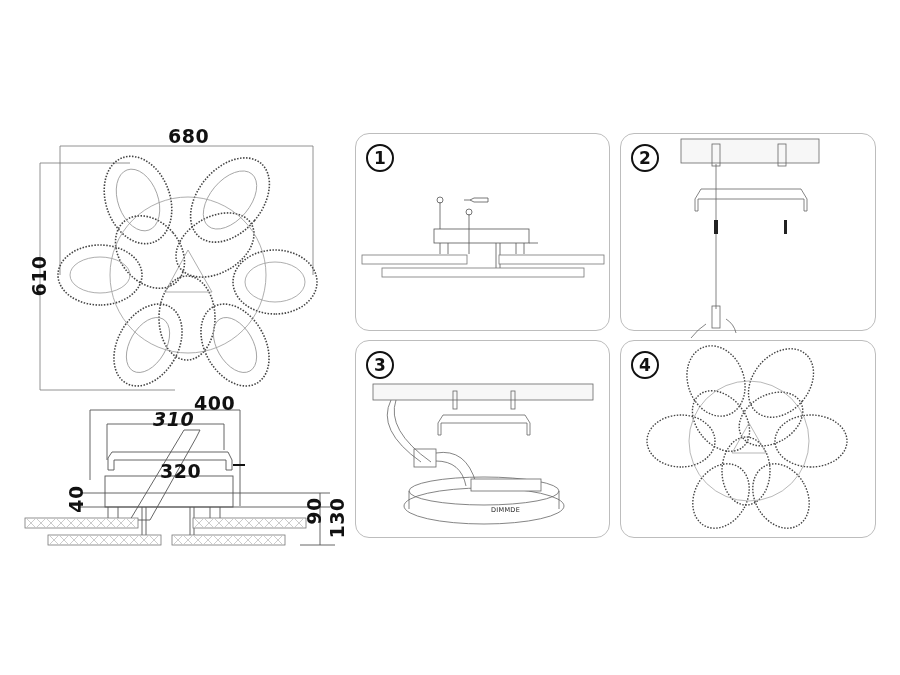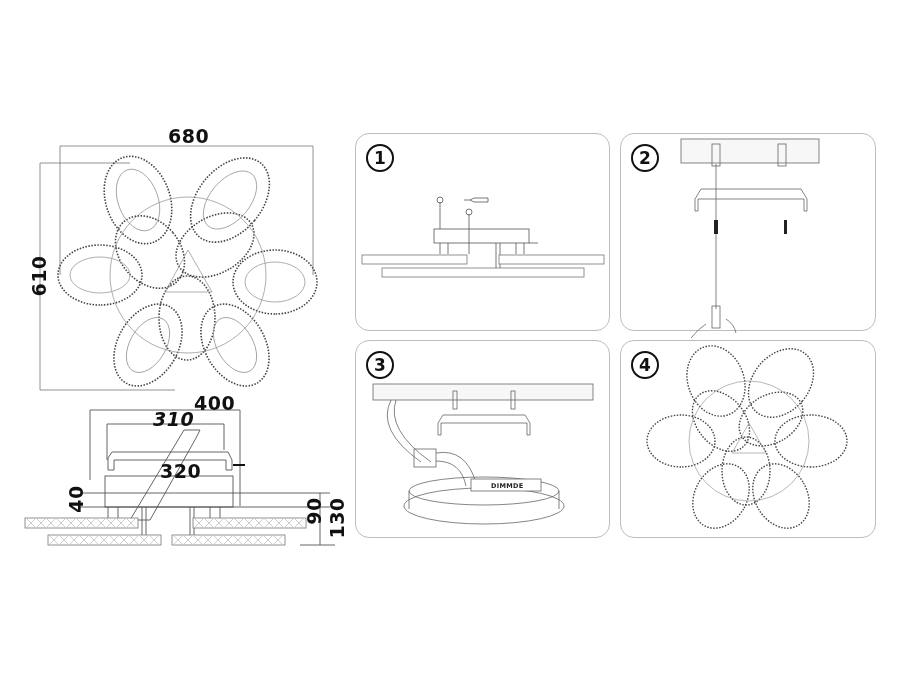--- a/index.html
+++ b/index.html
@@ -5,21 +5,21 @@
   html, body { margin:0; padding:0; background:#ffffff; }
   body { width:900px; height:675px; position:relative; overflow:hidden;
          font-family:"DejaVu Sans", sans-serif; color:#222; }
   .abs { position:absolute; }
   .dim-text { font-family:"DejaVu Sans", sans-serif; font-weight:bold; font-size:19px; color:#111; position:absolute; letter-spacing:0.5px; }
   .vert { transform:rotate(-90deg); transform-origin:center center; }
   .panel { position:absolute; border:1.5px solid #bdbdbd; border-radius:14px; background:#fff; box-sizing:border-box; }
   .step-num { position:absolute; left:10px; top:10px; width:24px; height:24px; border:2px solid #111; border-radius:50%;
               font-weight:bold; font-size:17px; line-height:24px; text-align:center; color:#111; }
   svg { position:absolute; left:0; top:0; overflow:visible; }
-  .dimmer-label { position:absolute; font-size:6.5px; font-weight:bold; color:#222; letter-spacing:0.3px; }
+  .dimmer-label { position:absolute; font-size:6.5px; font-weight:normal; color:#222; letter-spacing:0.3px;margin-top:24px; }
 </style>
 </head>
 <body>
 
 <div class="abs" style="left:0;top:0;width:340px;height:560px;">
 
   <svg width="340" height="560">
 
     <line x1="60" y1="146" x2="313" y2="146" stroke="#777" stroke-width="0.8"></line>
     <line x1="60" y1="146" x2="60" y2="275" stroke="#777" stroke-width="0.8"></line>

